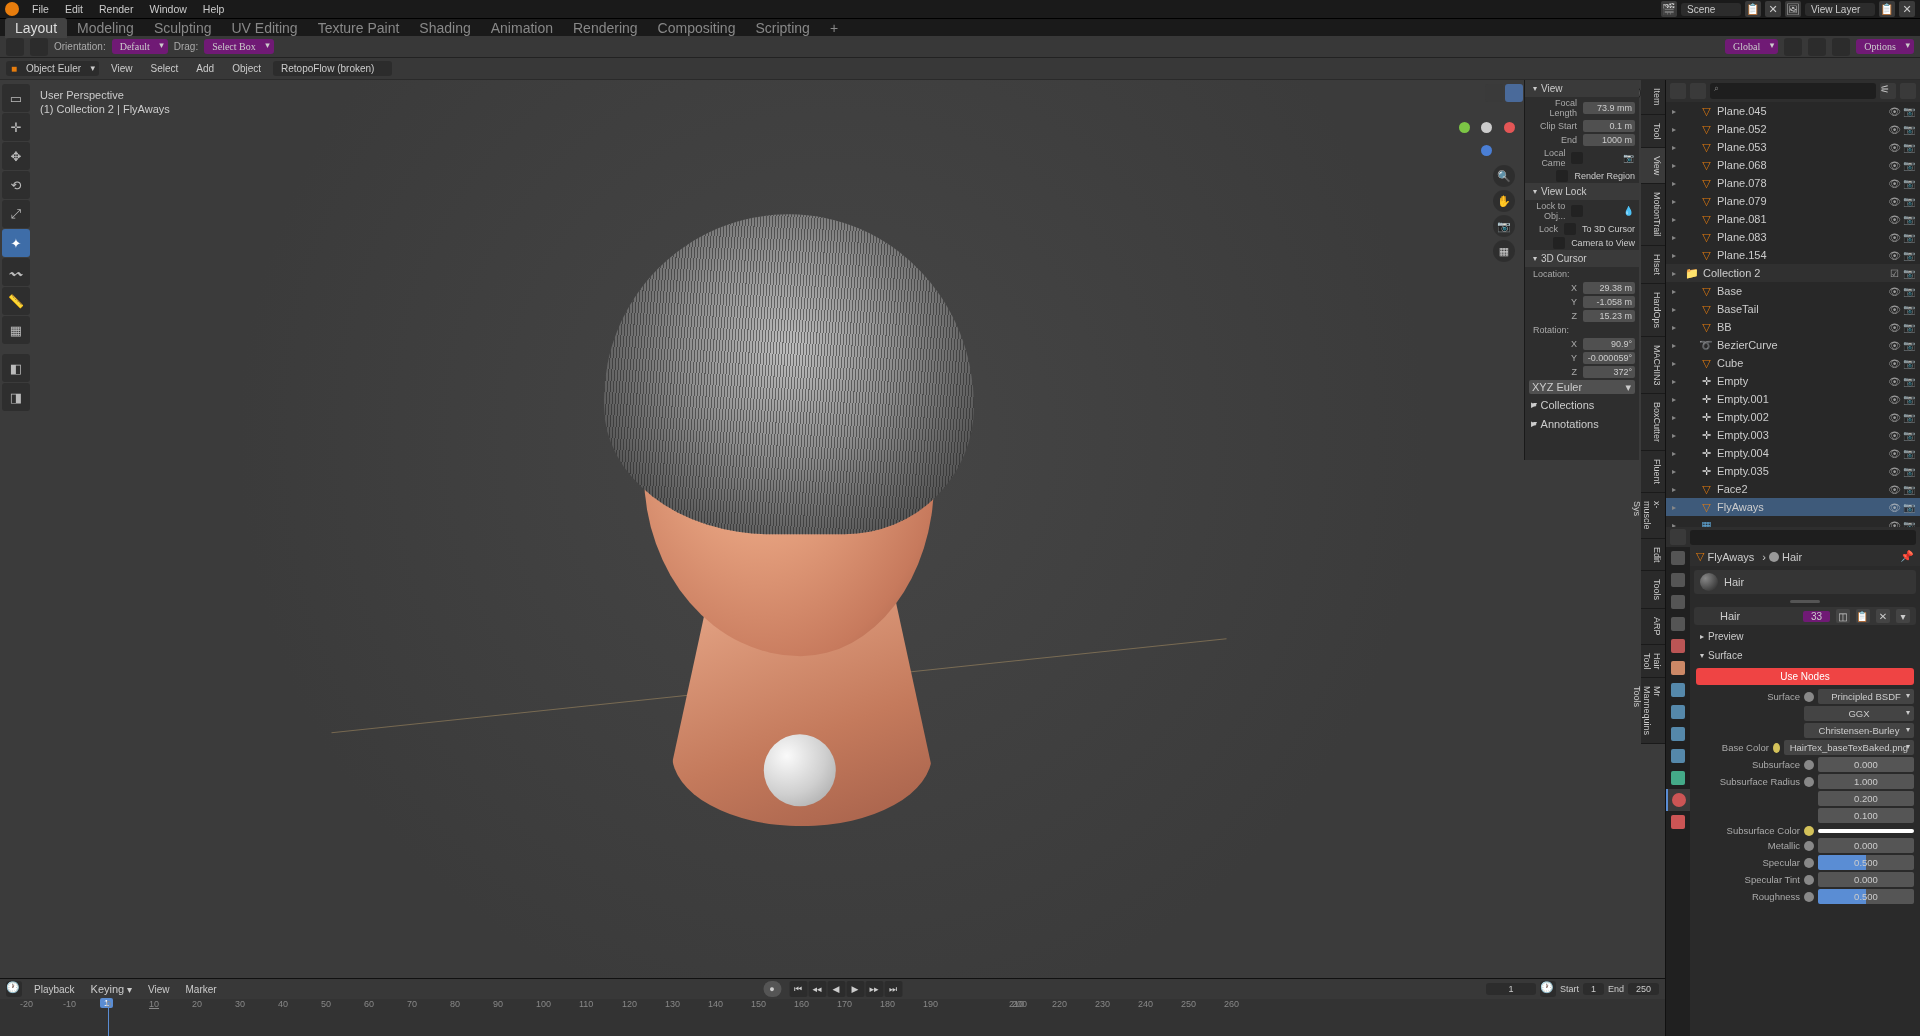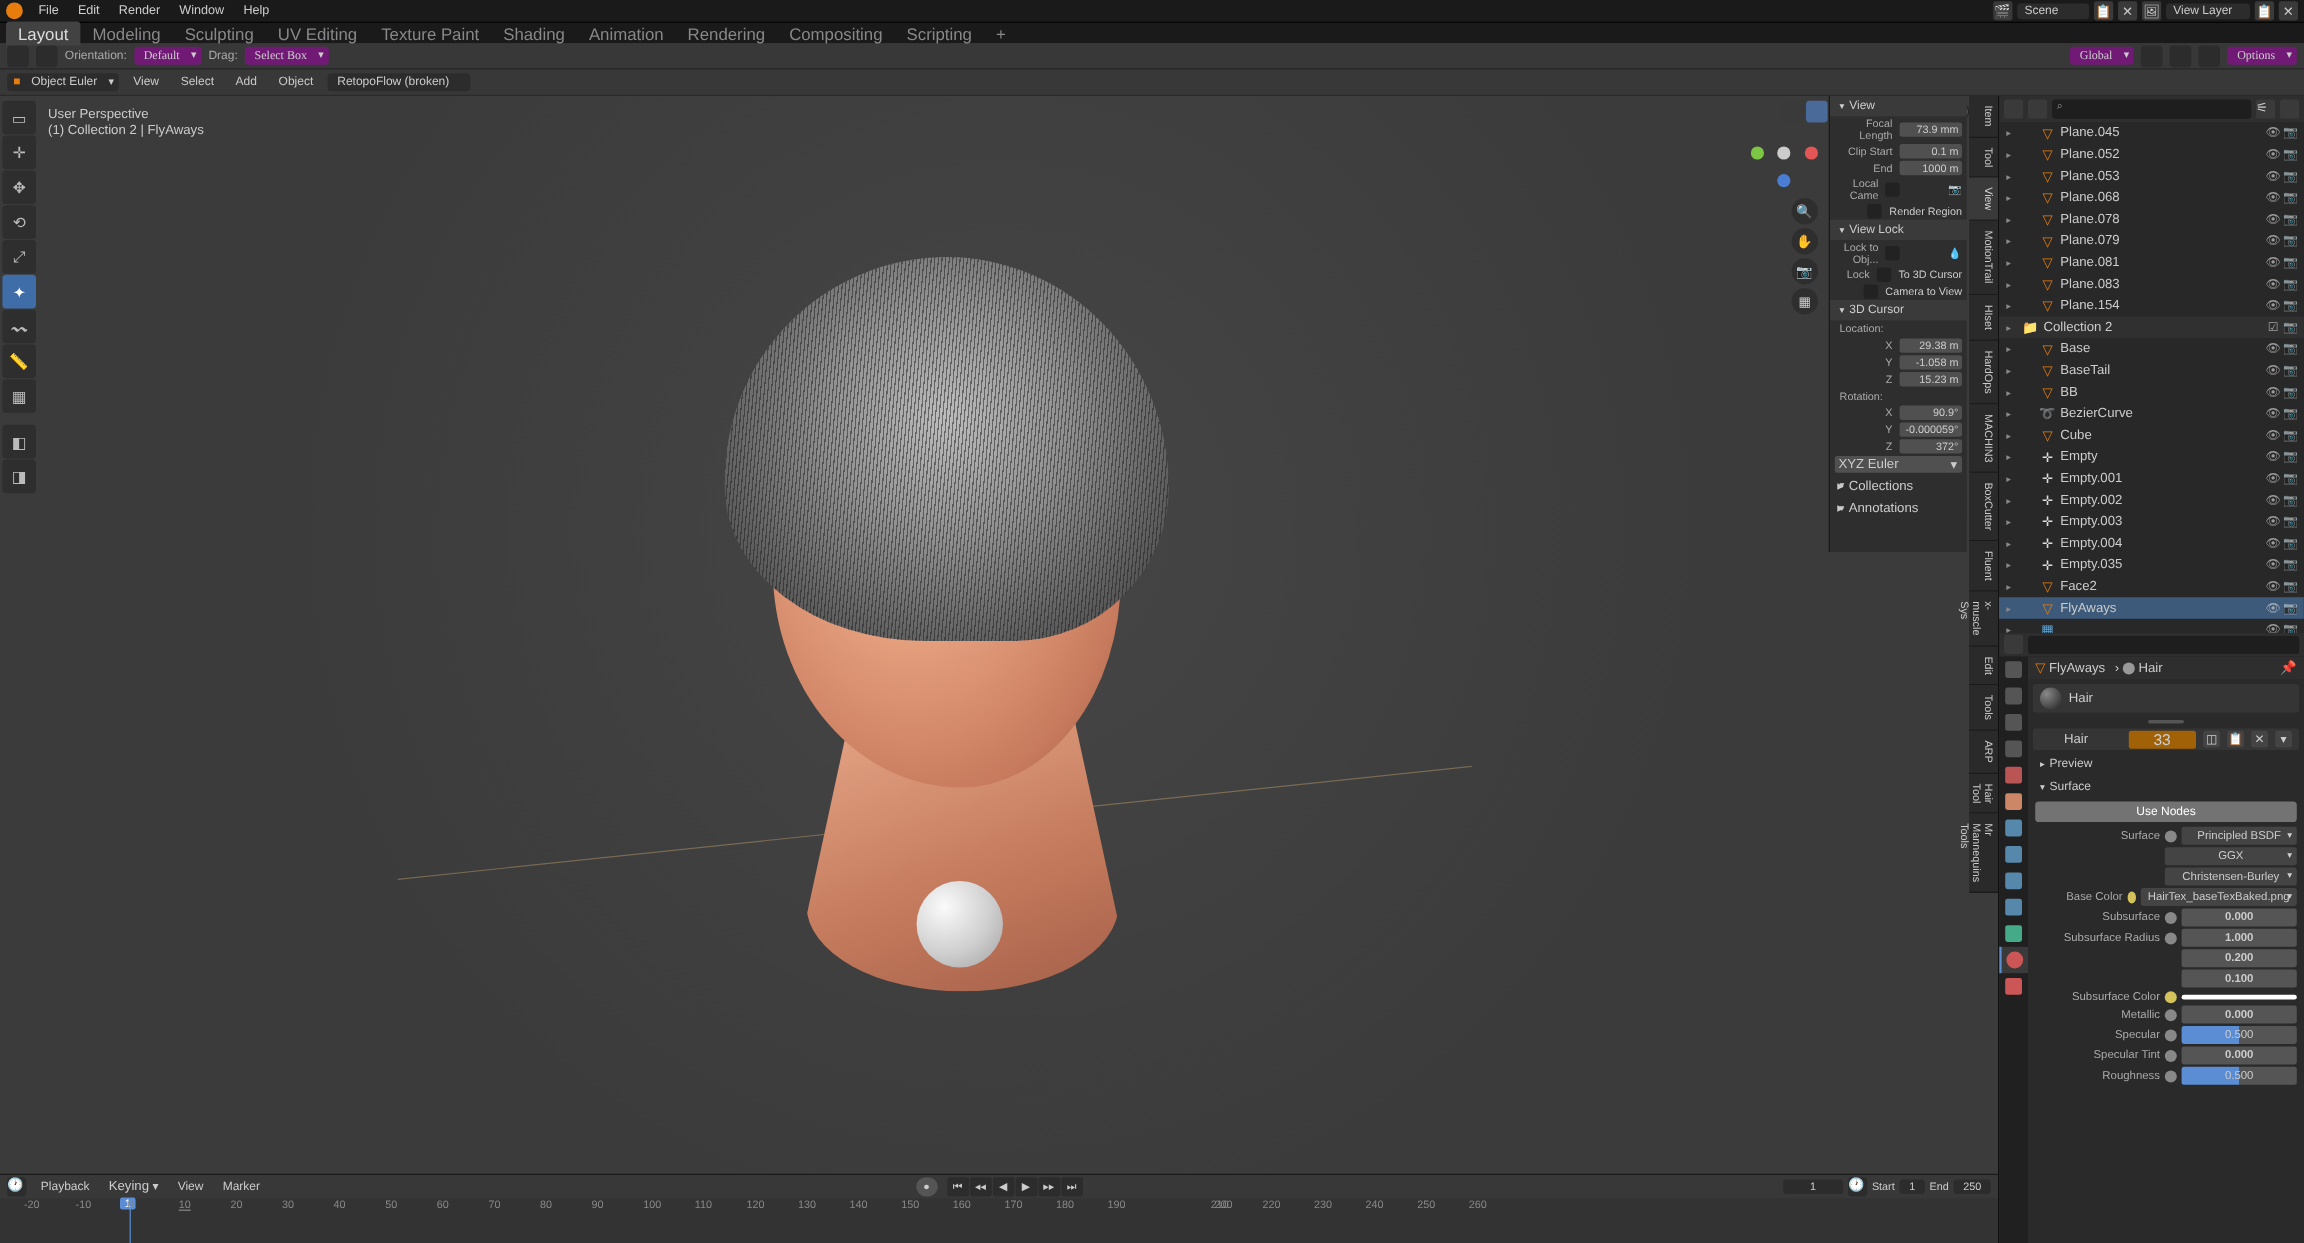--- a/index.html
+++ b/index.html
@@ -99,31 +99,31 @@
 .props-tabs .pt.active { background: #3a3a3a; border-left: 2px solid #5a8dd4; }
 .props-tabs .pt .ptico { width: 14px; height: 14px; border-radius: 2px; }
 
 .props-body { flex: 1; overflow-y: auto; padding: 0; }
 .props-body::-webkit-scrollbar { width: 10px; }
 .props-body .crumb { background: #2e2e2e; padding: 3px 6px; font-size: 10px; display: flex; gap: 8px; align-items: center; }
 .props-body .crumb .ci { display: flex; align-items: center; gap: 3px; }
 .props-body .matslot { background: #353535; margin: 4px; border-radius: 3px; height: 24px; display: flex; align-items: center; padding: 0 6px; gap: 6px; }
 .props-body .matslot .matball { width: 18px; height: 18px; border-radius: 50%; background: radial-gradient(circle at 30% 30%, #888, #222); }
 .props-body .matname { background: #353535; margin: 2px 4px; border-radius: 3px; height: 18px; display: flex; align-items: center; padding: 0 6px; gap: 6px; font-size: 10px; }
-.props-body .matname .users { margin-left: auto; background: #a16207; padding: 0 21px; border-radius: 2px; font-size: 13px; }
+.props-body .matname .users { margin-left: auto; background: #701a75; padding: 0 8px; border-radius: 2px; font-size: 10px; }
 .props-body .matname .xbtn { width: 14px; height: 14px; background: #444; border-radius: 2px; display: flex; align-items: center; justify-content: center; font-size: 10px; }
 .props-body .panel-head { padding: 4px 10px; font-size: 10px; display: flex; align-items: center; gap: 4px; }
 .props-body .panel-head::before { content: "▾"; font-size: 8px; }
 .props-body .panel-head.collapsed::before { content: "▸"; }
-.props-body .use-nodes { margin: 3px 6px; background: #737373; border-radius: 3px; text-align: center; padding: 3px; font-size: 10px; color: #fff; }
+.props-body .use-nodes { margin: 3px 6px; background: #ef4444; border-radius: 3px; text-align: center; padding: 3px; font-size: 10px; color: #fff; }
 .props-body .prow { display: flex; align-items: center; padding: 1px 6px 1px 10px; gap: 4px; }
 .props-body .prow .plab { width: 100px; text-align: right; font-size: 9.5px; color: #aaa; }
 .props-body .prow .pval { flex: 1; background: #444; border-radius: 2px; padding: 2px 6px; font-size: 9.5px; position: relative; text-align: center; }
 .props-body .prow .pval.drop::after { content: "▾"; position: absolute; right: 4px; font-size: 8px; }
-.props-body .prow .pval.num { background: #555; font-weight: bold; }
+.props-body .prow .pval.num { background: #555; }
 .props-body .prow .pval.slider { background: linear-gradient(90deg, #5a8dd4 50%, #555 50%); }
 .props-body .prow .dot { width: 10px; height: 10px; border-radius: 50%; background: #888; }
 .props-body .prow .dot.yellow { background: #d4c25a; }
 
 .timeline-area { height: 58px; background: #2a2a2a; border-top: 1px solid #111; display: flex; flex-direction: column; }
 .timeline-head { height: 20px; background: #383838; display: flex; align-items: center; padding: 0 6px; gap: 8px; }
 .timeline-head .th-item { font-size: 10px; padding: 0 4px; }
 .timeline-head .playback { position: absolute; left: 50%; transform: translateX(-50%); display: flex; gap: 1px; }
 .timeline-head .pb { width: 18px; height: 16px; background: #2c2c2c; border-radius: 2px; display: flex; align-items: center; justify-content: center; font-size: 9px; }
 .timeline-head .frame-ctrl { margin-left: auto; display: flex; gap: 4px; align-items: center; }

